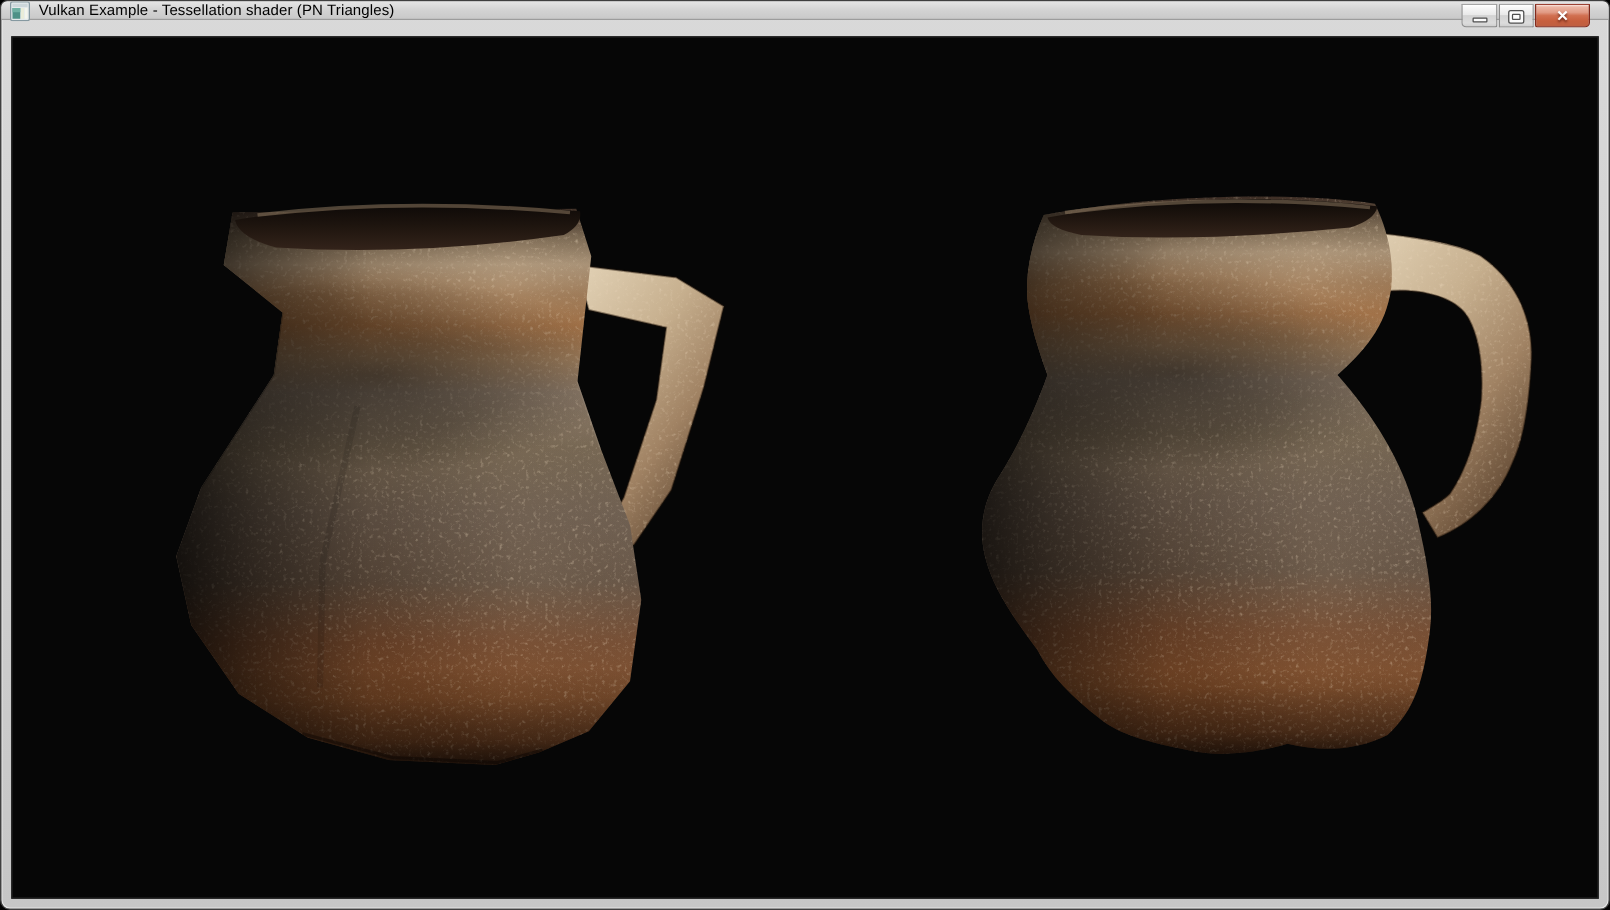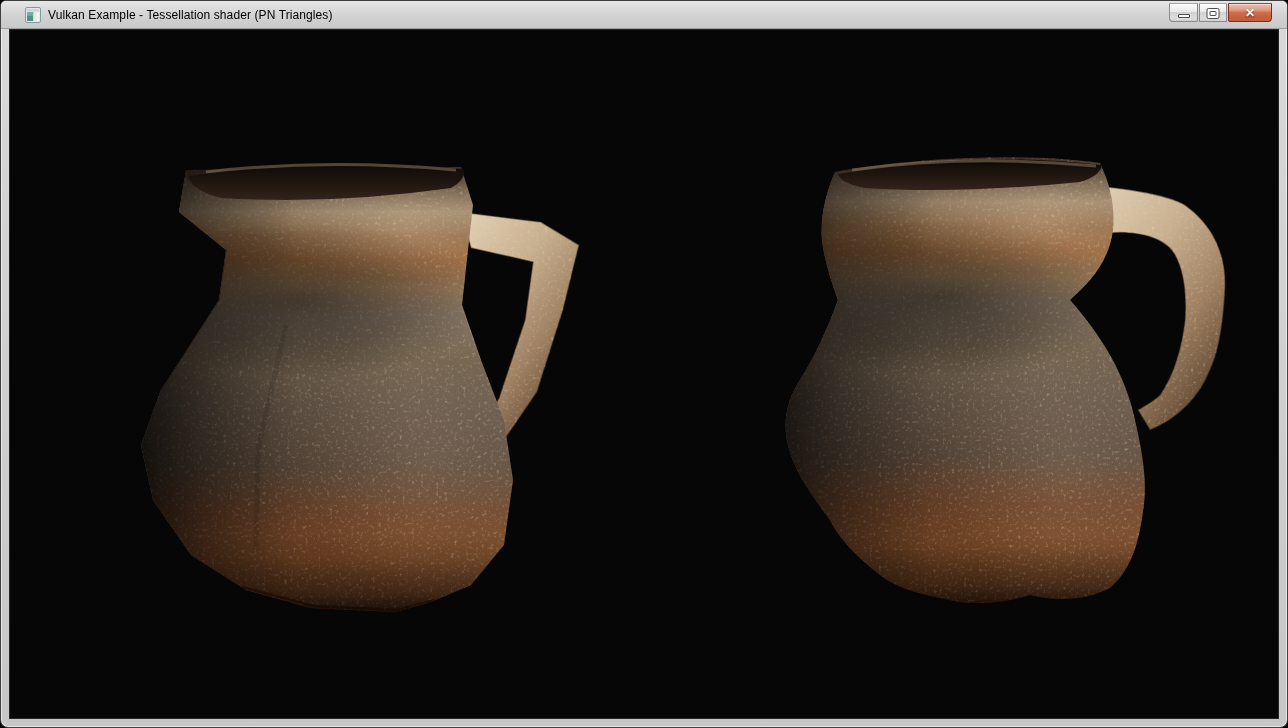--- a/index.html
+++ b/index.html
@@ -13,25 +13,25 @@
   .window {
     position: absolute; inset: 0;
     border: 1px solid #404040;
     border-radius: 6px 6px 8px 8px;
     background: linear-gradient(#d9d9d9, #c6c6c6);
     box-shadow: inset 0 0 0 1px rgba(255,255,255,.55);
     overflow: hidden;
   }
 
   .titlebar {
-    position: absolute; top: 0; left: 0; right: 0; height: 28px;
+    position: absolute; top: 0; left: 0; right: 0; height: 15px;
     background: linear-gradient(#e6e6e6, #d2d2d2 55%, #c9c9c9);
     border-bottom: 1px solid #9c9c9c;
     display: flex; align-items: center;
-    padding-left: 24px;
+    padding-left: 7px;
   }
   .app-icon { width: 16px; height: 16px; flex: 0 0 auto; margin-top: 1px; }
   .title-text {
     margin-left: 7px; font-size: 12px; color: #000;
     white-space: nowrap; letter-spacing: .1px;
   }
 
   
   .controls { position: absolute; top: 2px; right: 15px; display: flex; gap: 1px; }
   .wbtn {

